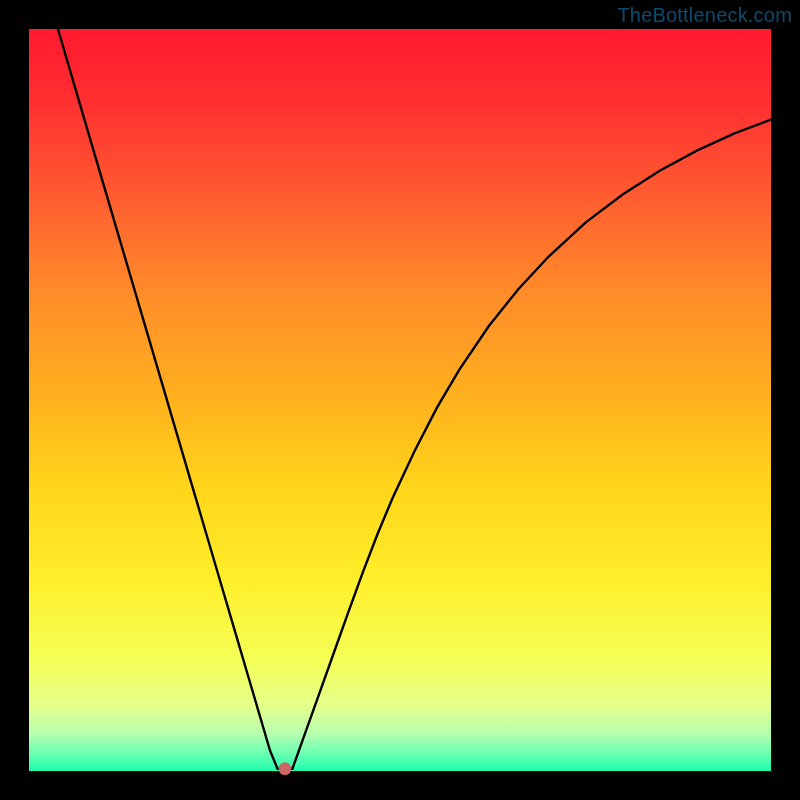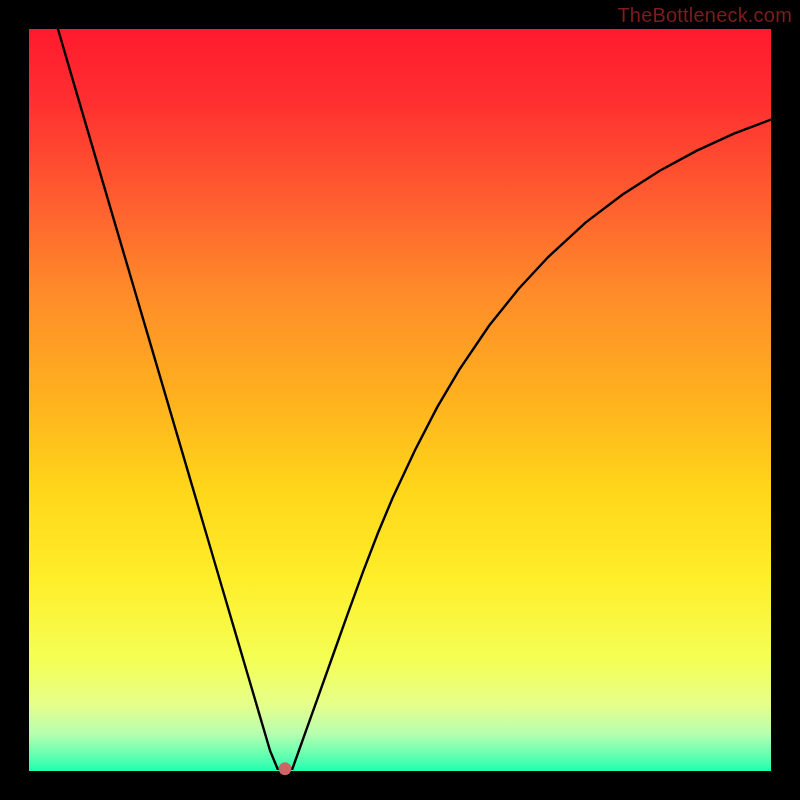--- a/index.html
+++ b/index.html
@@ -3,21 +3,21 @@
 <meta charset="utf-8">
 <style>
   * { margin: 0; padding: 0; box-sizing: border-box; }
   html, body { width: 800px; height: 800px; overflow: hidden; }
   body { font-family: Arial, sans-serif; background: #fff; }
   .container { position: relative; width: 800px; height: 800px; }
   .watermark {
     position: absolute;
     top: 4px;
     right: 8px;
-    color: #7f1d1d;
+    color: #0c4a6e;
     font-size: 20px;
     font-family: Arial, sans-serif;
     letter-spacing: 0.2px;
     z-index: 10;
   }
   .plot-wrap {
     position: absolute;
     top: 0;
     left: 0;
     width: 800px;

